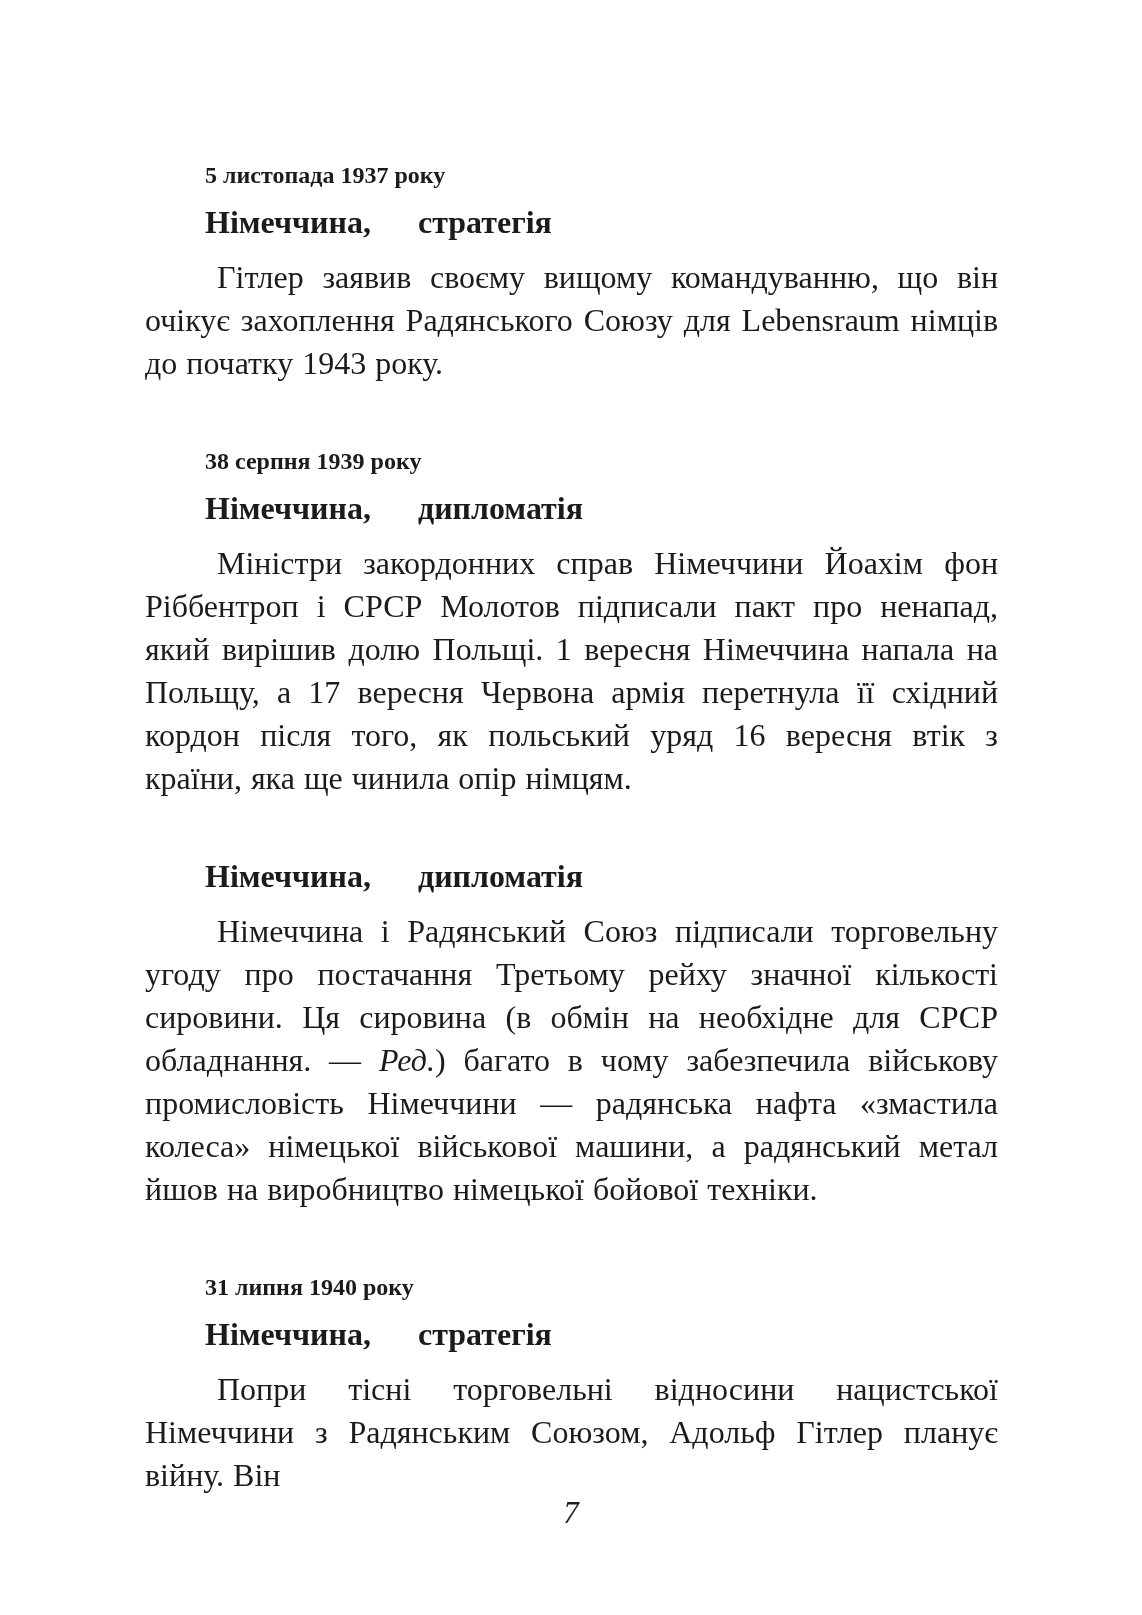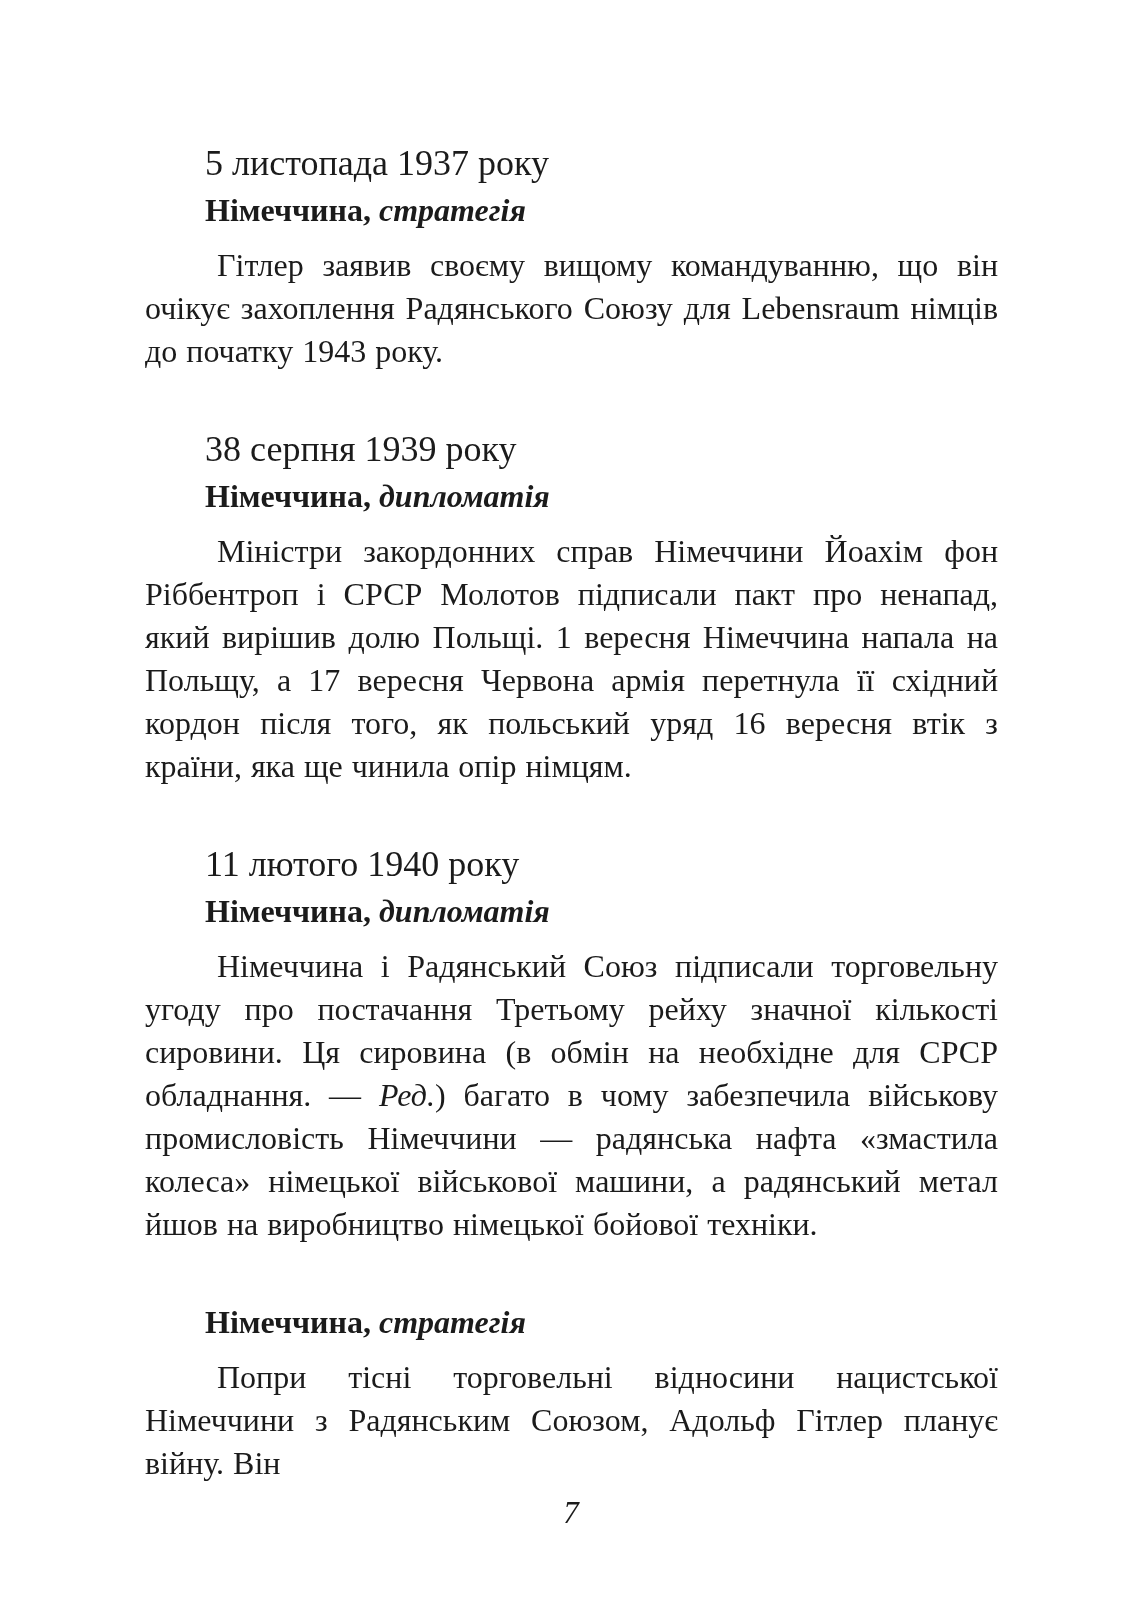--- a/index.html
+++ b/index.html
@@ -23,35 +23,35 @@
   .content {
     position: absolute;
     left: 133px;
     top: 138px;
     width: 877px;
   }
   .entry {
     margin: 0 0 55px 0;
   }
   .entry-date {
-    font-size: 36px;
-    font-weight: normal;
+    font-size: 24px;
+    font-weight: bold;
     line-height: 43px;
-    margin: 4px 0 4px 72px;
+    margin: 16px 0 4px 72px;
     padding: 0;
   }
   .entry-location {
     font-size: 32px;
     font-weight: bold;
     line-height: 43px;
     margin: 0 0 7px 72px;
     padding: 0;
   }
   .entry-location .topic {
-    font-style: italic;
+    margin-left: 39px;
   }
   .entry-body {
     font-size: 32px;
     line-height: 43px;
     margin: 12px;
     padding: 0;
     text-align: justify;
     text-indent: 72px;
     word-spacing: 1px;
   }
@@ -84,29 +84,29 @@
     <section class="entry">
       <h2 class="entry-date">38 серпня 1939 року</h2>
       <h3 class="entry-location">
         <span>Німеччина,</span>
         <span class="topic">дипломатія</span>
       </h3>
       <p class="entry-body"><span>Міністри закордонних справ Німеччини Йоахім фон Ріббентроп і СРСР Молотов підписали пакт про ненапад, який вирішив долю Польщі. 1 вересня Німеччина напала на Польщу, а 17 вересня Червона армія перетнула її східний кордон після того, як польський уряд 16 вересня втік з країни, яка ще чинила опір німцям.</span></p>
     </section>
 
     <section class="entry">
-      <h2 class="entry-date">11 лютого 1940 року</h2>
       <h3 class="entry-location">
         <span>Німеччина,</span>
         <span class="topic">дипломатія</span>
       </h3>
       <p class="entry-body"><span>Німеччина і Радянський Союз підписали торговельну угоду про постачання Третьому рейху значної кількості сировини. Ця сировина (в обмін на необхідне для СРСР обладнання. — </span><span style="font-style: italic;">Ред.</span><span>) багато в чому забезпечила військову промисловість Німеччини — радянська нафта «змастила колеса» німецької військової машини, а радянський метал йшов на виробництво німецької бойової техніки.</span></p>
     </section>
 
     <section class="entry">
+      <h2 class="entry-date">31 липня 1940 року</h2>
       <h3 class="entry-location">
         <span>Німеччина,</span>
         <span class="topic">стратегія</span>
       </h3>
       <p class="entry-body"><span>Попри тісні торговельні відносини нацистської Німеччини з Радянським Союзом, Адольф Гітлер планує війну. Він</span></p>
     </section>
 
   </div>
 
   <div class="page-number">7</div>

